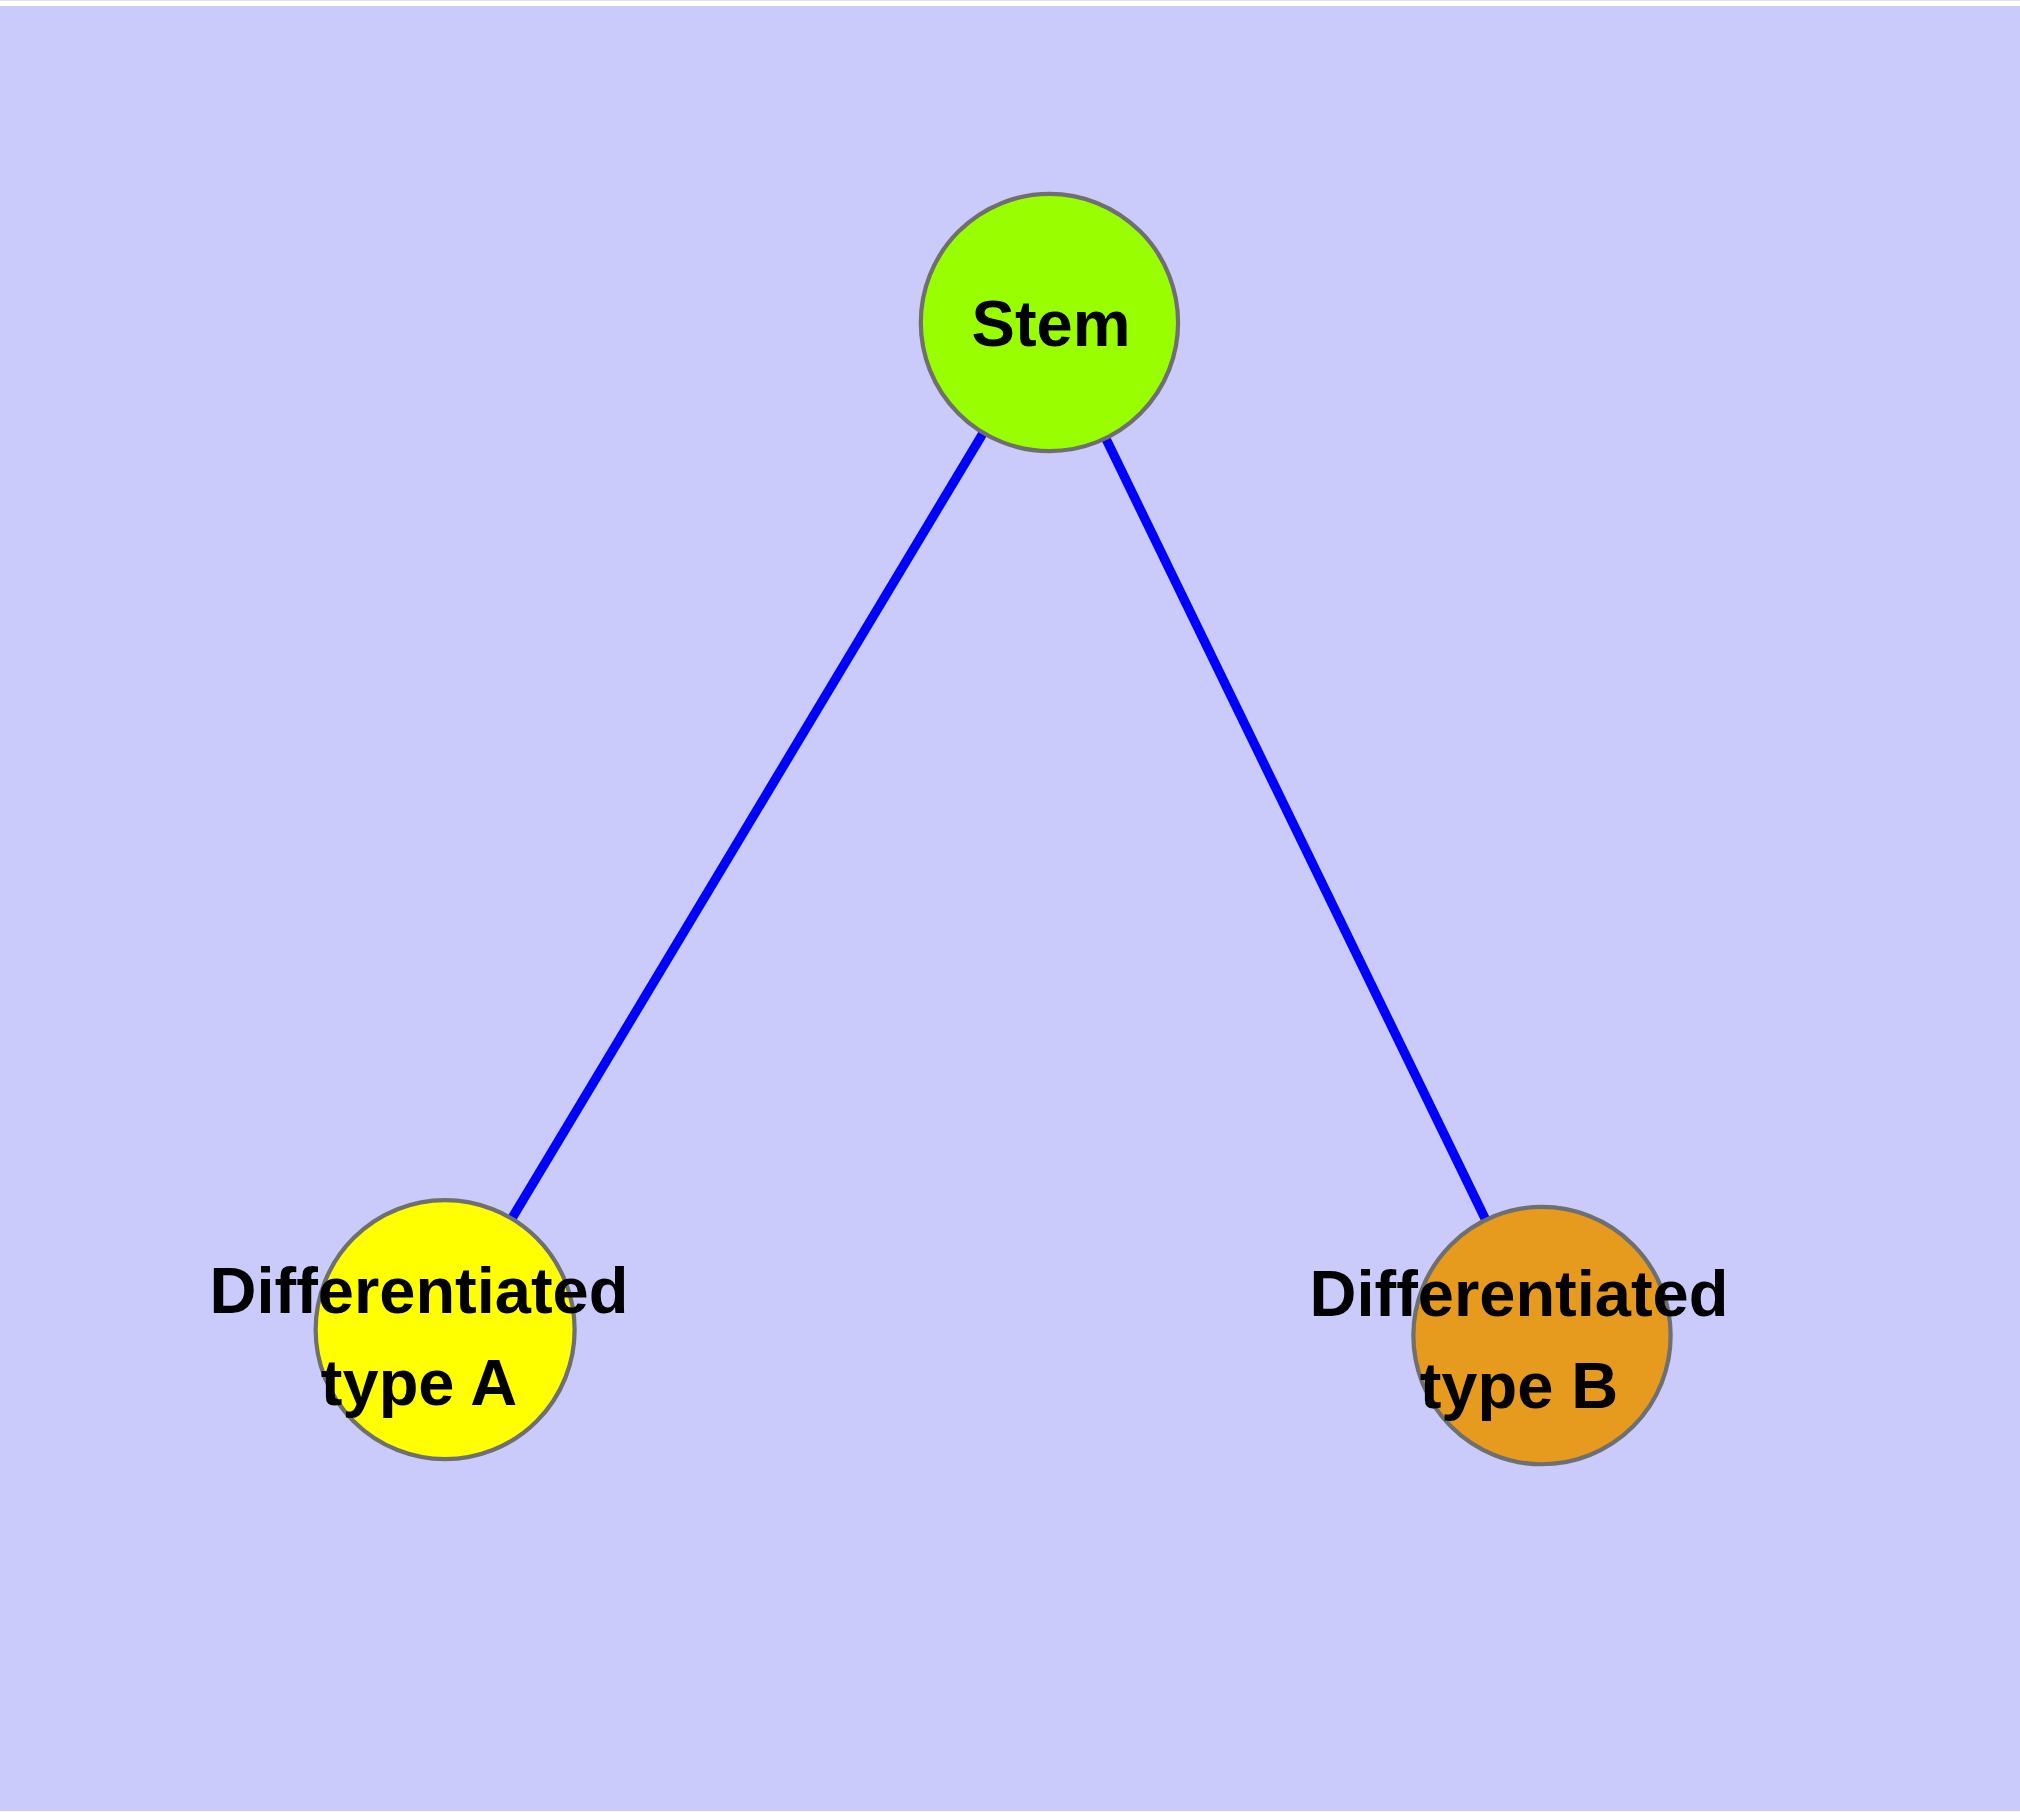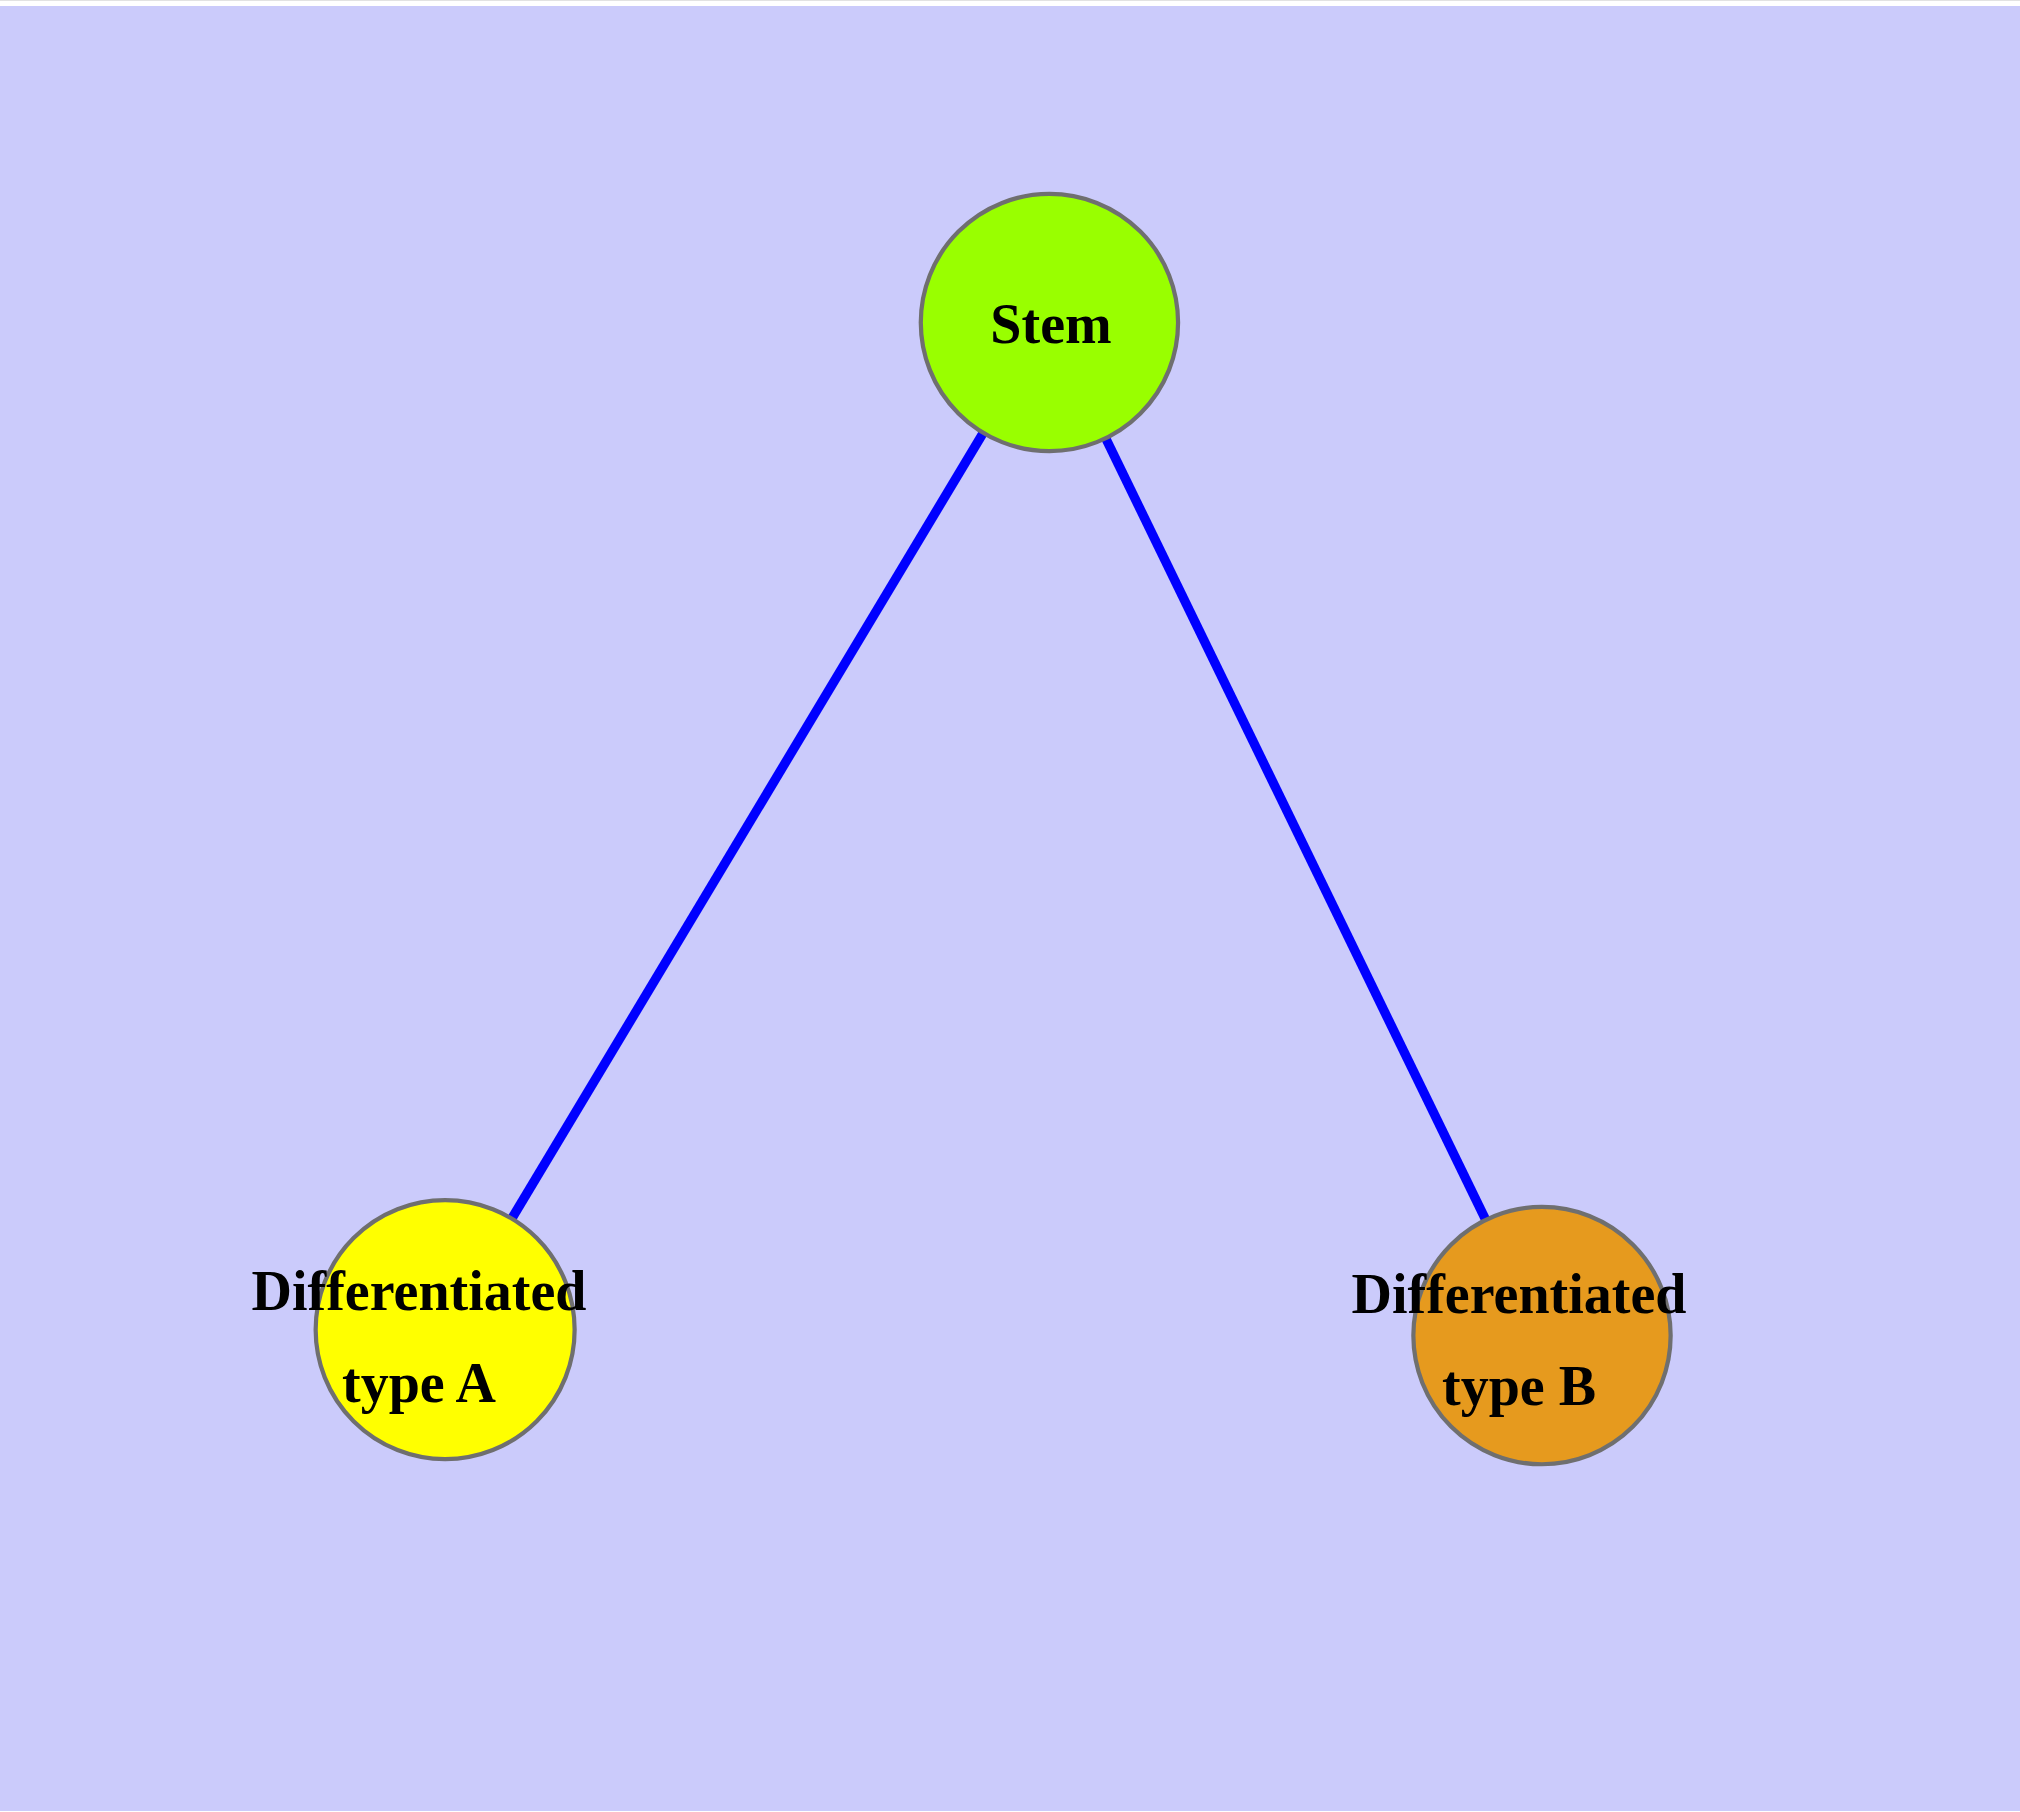--- a/index.html
+++ b/index.html
@@ -25,28 +25,27 @@
   .edge { stroke-width: 11px; stroke-linecap: butt; }
   .node { stroke-width: 5px; }
   #labels-layer {
     position: absolute;
     left: 0; top: 0; width: 100%; height: 100%;
     pointer-events: none;
   }
   .node-label {
     position: absolute;
     transform: translate(-50%, -50%);
-    font-size: 56px;
+    font-size: 65px;
     font-weight: bold;
     line-height: 92px;
     letter-spacing: 0;
     text-align: center;
     white-space: pre-line;
     color: #000000;
-    font-family: Liberation Serif, serif;
   }
 </style>
 </head>
 <body>
 
 <div id="stage">
   <div id="plot-panel" style="background: rgb(203, 203, 251);">
     <svg id="graph-svg" xmlns="http://www.w3.org/2000/svg" viewBox="0 0 2384 2132">
       <g id="edges-layer">
           <line x1="1238" y1="374" x2="524" y2="1564" class="edge" stroke="#0000ff"></line>

